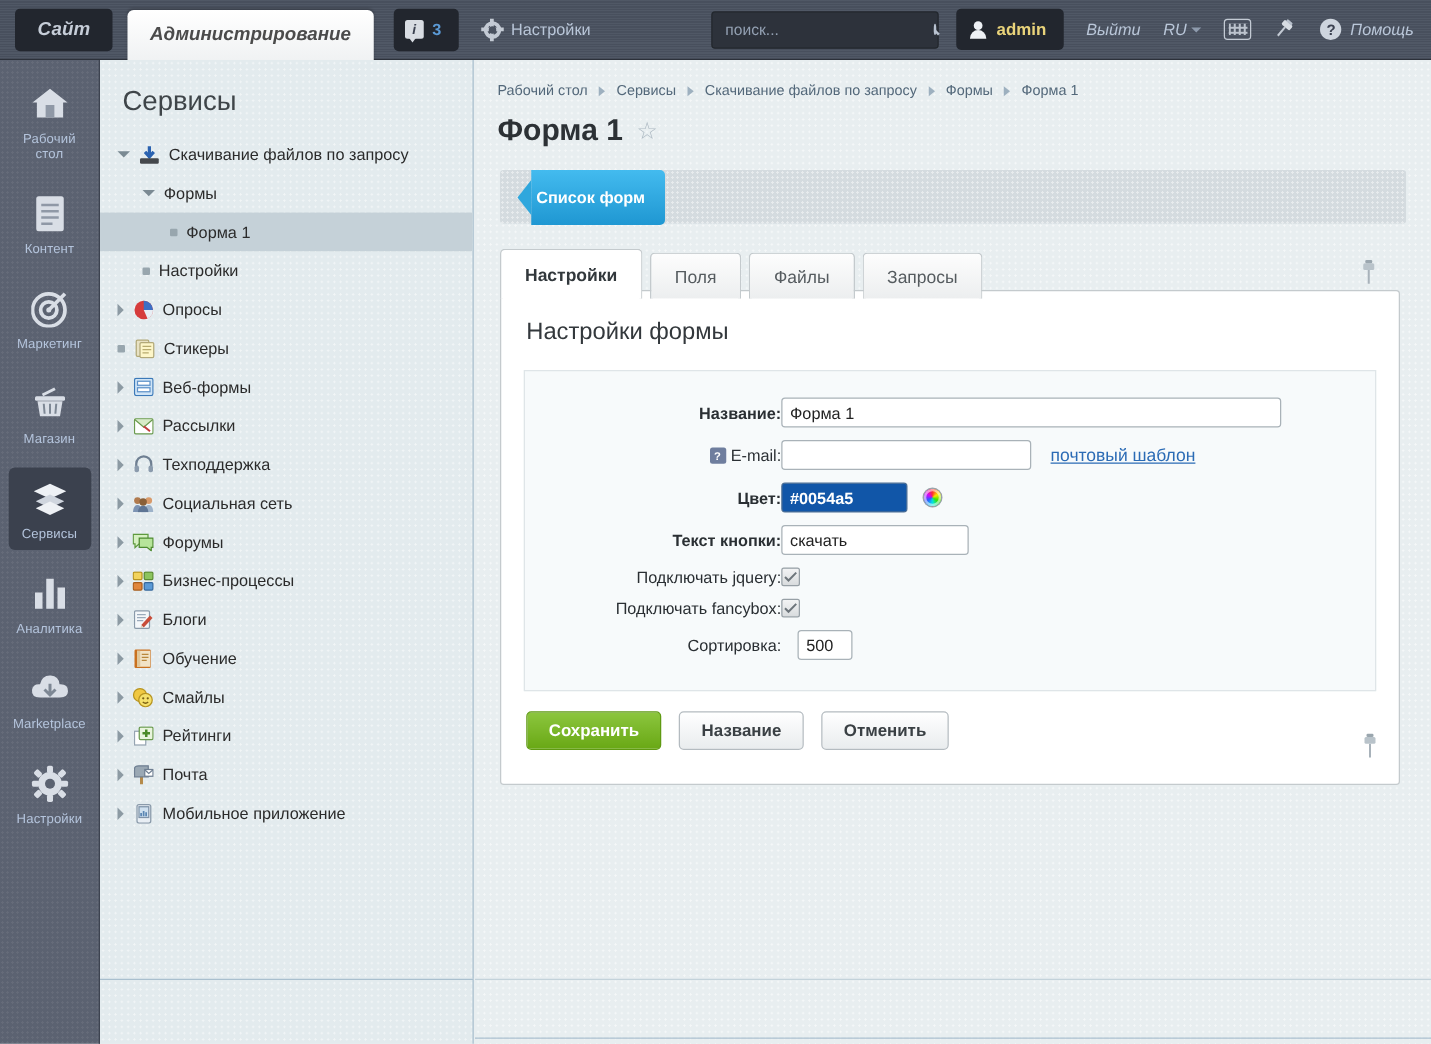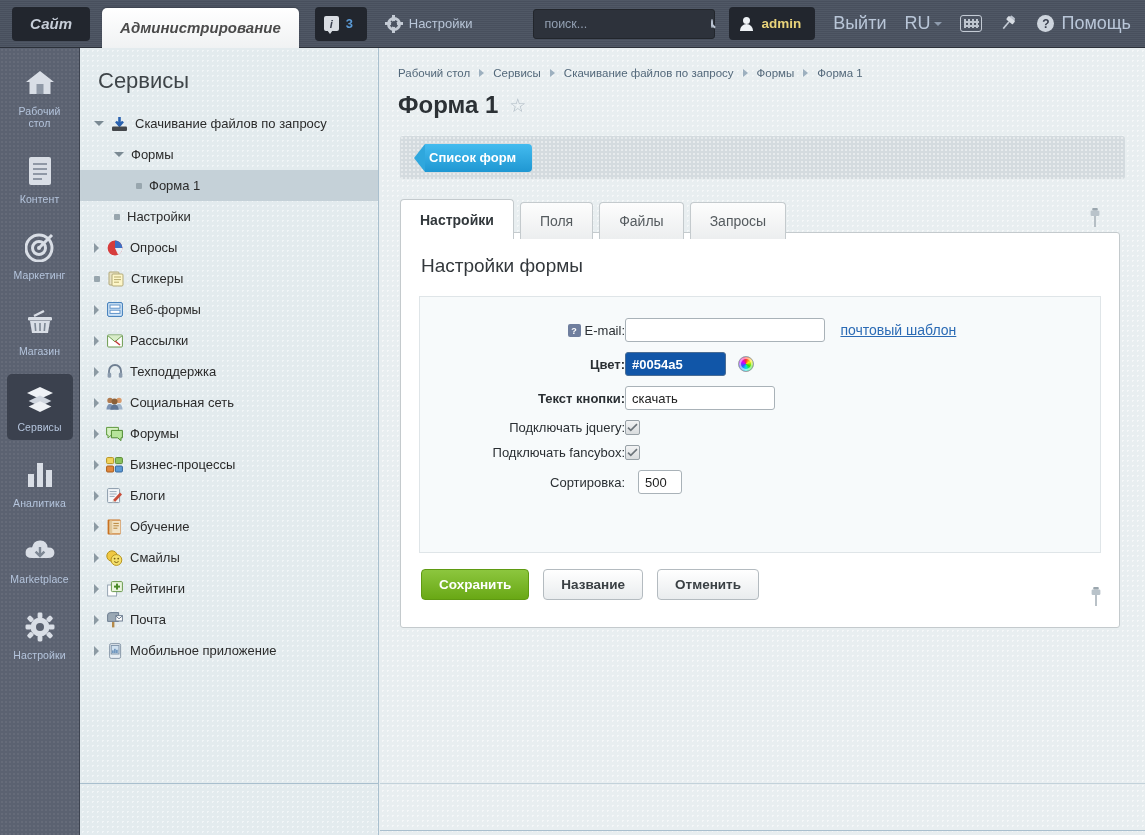--- a/index.html
+++ b/index.html
@@ -105,21 +105,21 @@
   }
   .person::before {
     content:''; position:absolute; width:7px;height:7px;border-radius:50%;
     background:#eef1f5; left:3px; top:0;
   }
   .person::after {
     content:''; position:absolute; width:13px;height:7px;
     border-radius: 7px 7px 0 0; background:#eef1f5; left:0; bottom:0;
   }
 
-  .tb-txt { color: #b9c6d8; font-size: 18px; cursor: pointer; }
+  .tb-txt { color: #b9c6d8; font-size: 13px; cursor: pointer; font-style: italic; }
   #logout { margin-left: 18px; }
   #lang { margin-left: 18px; display:flex; align-items:center; gap:4px; }
   .caret-d {
     width:0;height:0;border-left:4px solid transparent;border-right:4px solid transparent;
     border-top:4px solid #8e9bad;
   }
   #kbd-icon {
     margin-left: 18px; width: 22px; height: 17px; border-radius: 3px;
     border: 1.6px solid #c3cad4; cursor: pointer;
     display:flex; align-items:center; justify-content:center;
@@ -243,21 +243,21 @@
     margin-left: 14px; height: 28px;
     display:flex; align-items:center;
     cursor: pointer; position: relative;
   }
   #list-btn .arrowL {
     width:0;height:0;
     border-top:14px solid transparent; border-bottom:14px solid transparent;
     border-right:11px solid #2fa7dd;
   }
   #list-btn .body {
-    height:28px; background: linear-gradient(#43bbef,#1f97d2);
+    height:44px; background: linear-gradient(#43bbef,#1f97d2);
     color:#fff; font-size: 13px; font-weight:bold;
     padding: 0 16px 0 4px; display:flex;align-items:center;
     border-radius: 0 4px 4px 0;
   }
 
   #tabs {
     margin: 20px 0 0 20px; display:flex; align-items:flex-end; gap:6px;
     position: relative; z-index: 3;
   }
   .tab {
@@ -774,20 +774,26 @@
     <rect x="4.2" y="2" width="5.6" height="2.6" rx="1" fill="#9aa6ae"></rect>
   </svg>
 </div>
 
 <div id="panel">
   <div id="panel-title">Настройки формы</div>
 
   <div id="fieldset">
     <table class="fields">
       <tbody>
+          <tr>
+        <td class="lbl">Название:</td>
+        <td>
+          <input id="f-name" class="txt" type="text" value="Форма 1" style="">
+        </td>
+      </tr>
       <tr>
         <td class="lbl thin">
           <span class="qhelp">?</span><span>E-mail:</span>
         </td>
         <td>
           <input id="f-email" class="txt" type="text" value="" style="">
           <span class="mail-tpl">почтовый шаблон</span>
         </td>
       </tr>
       <tr>

